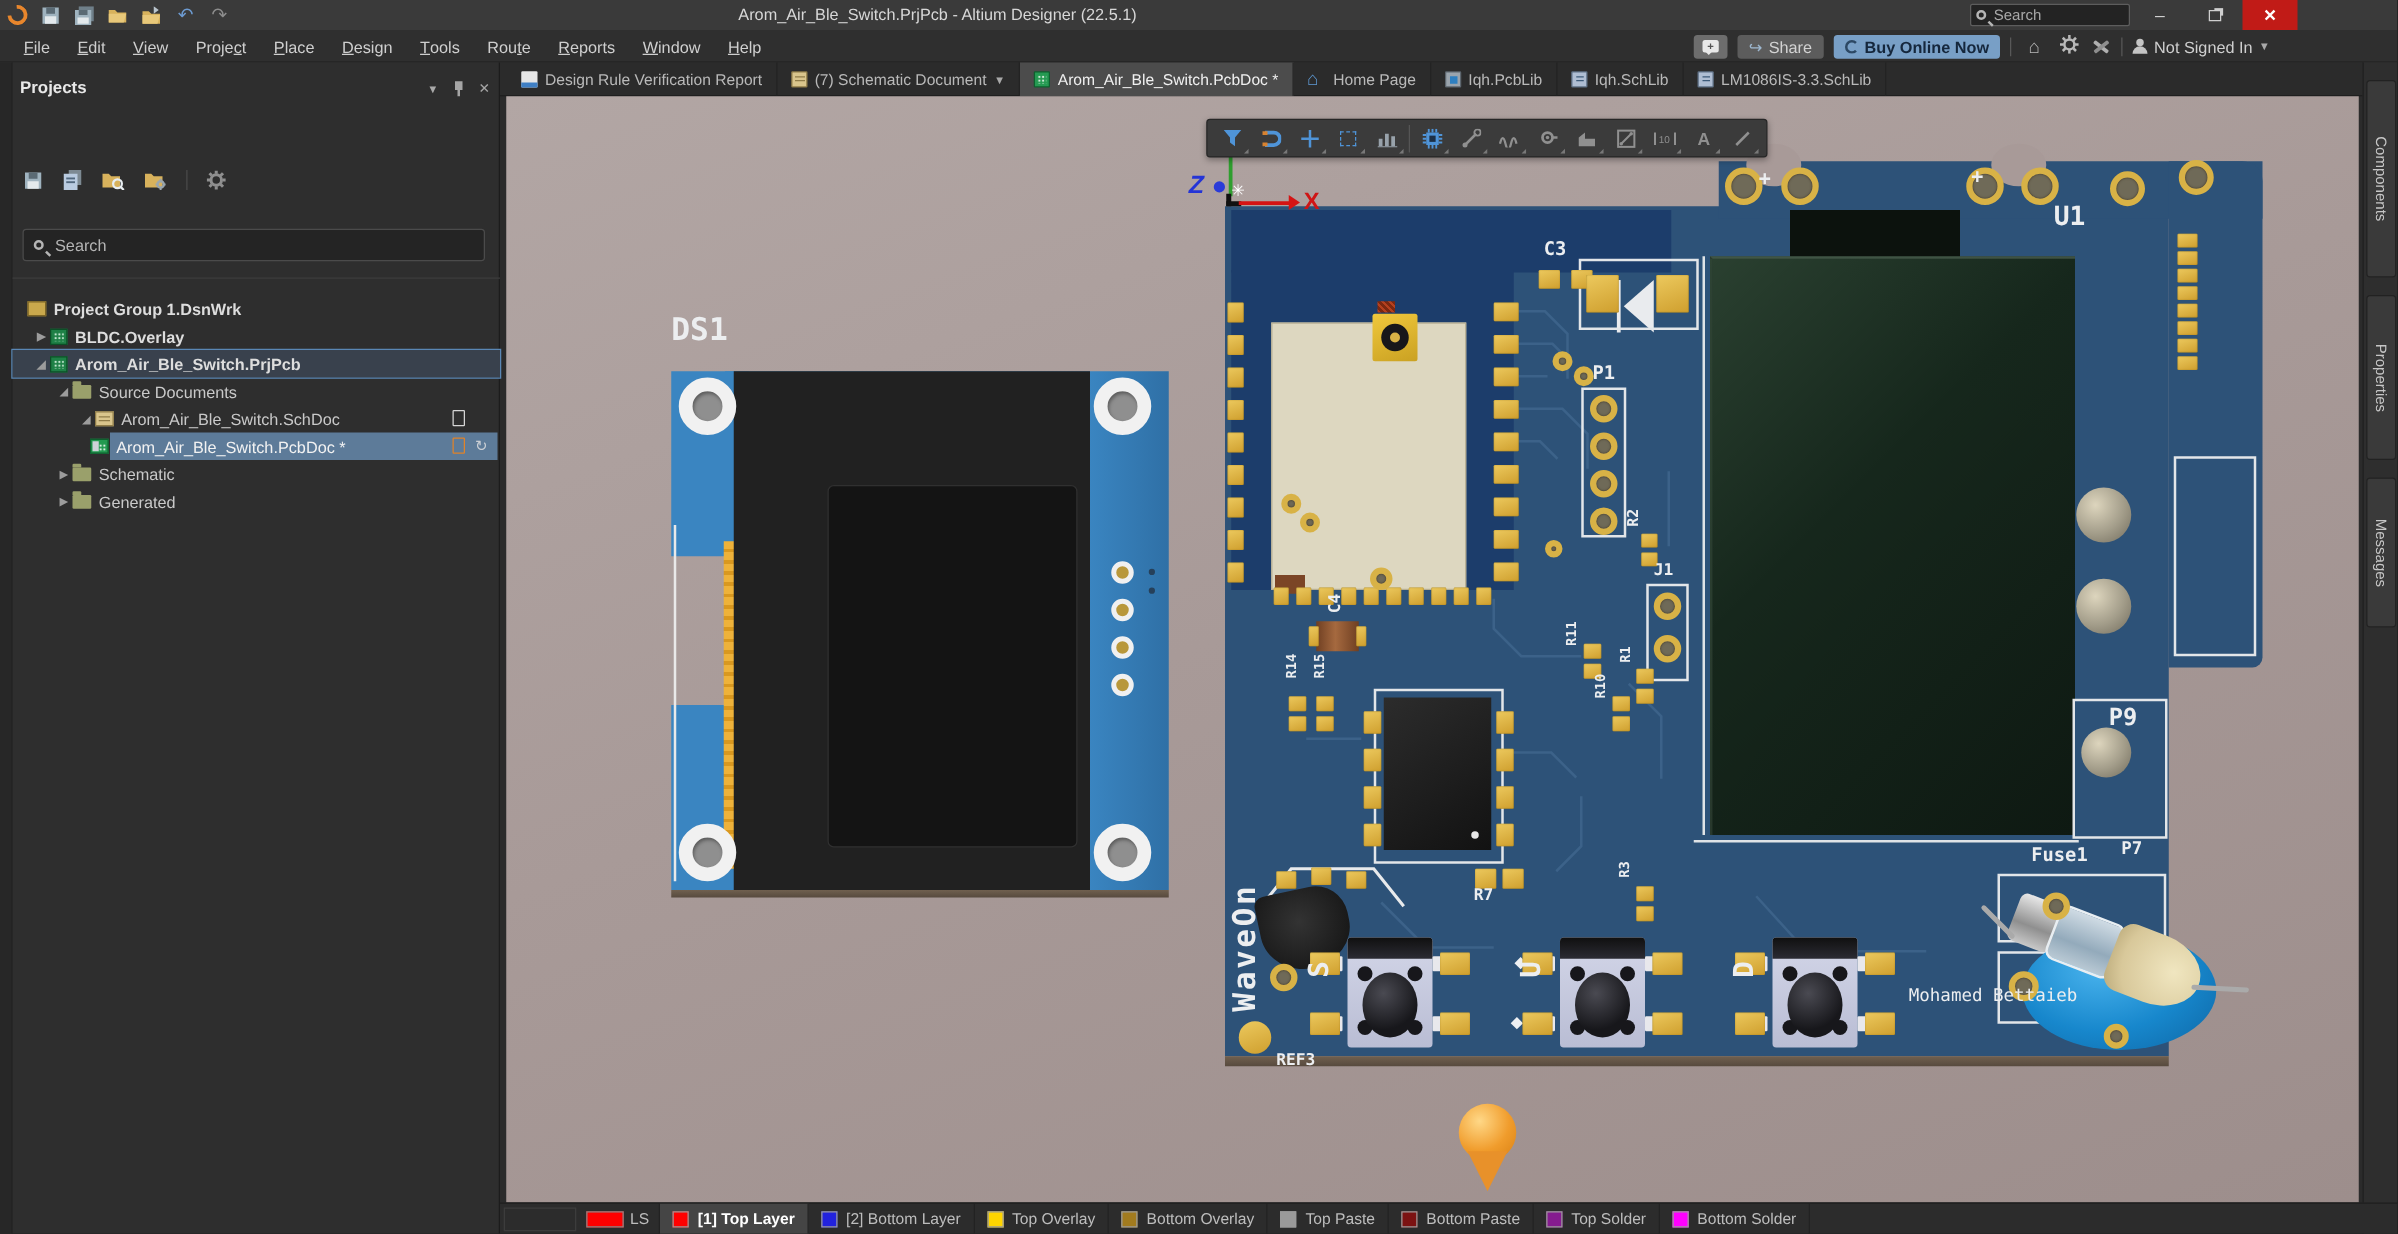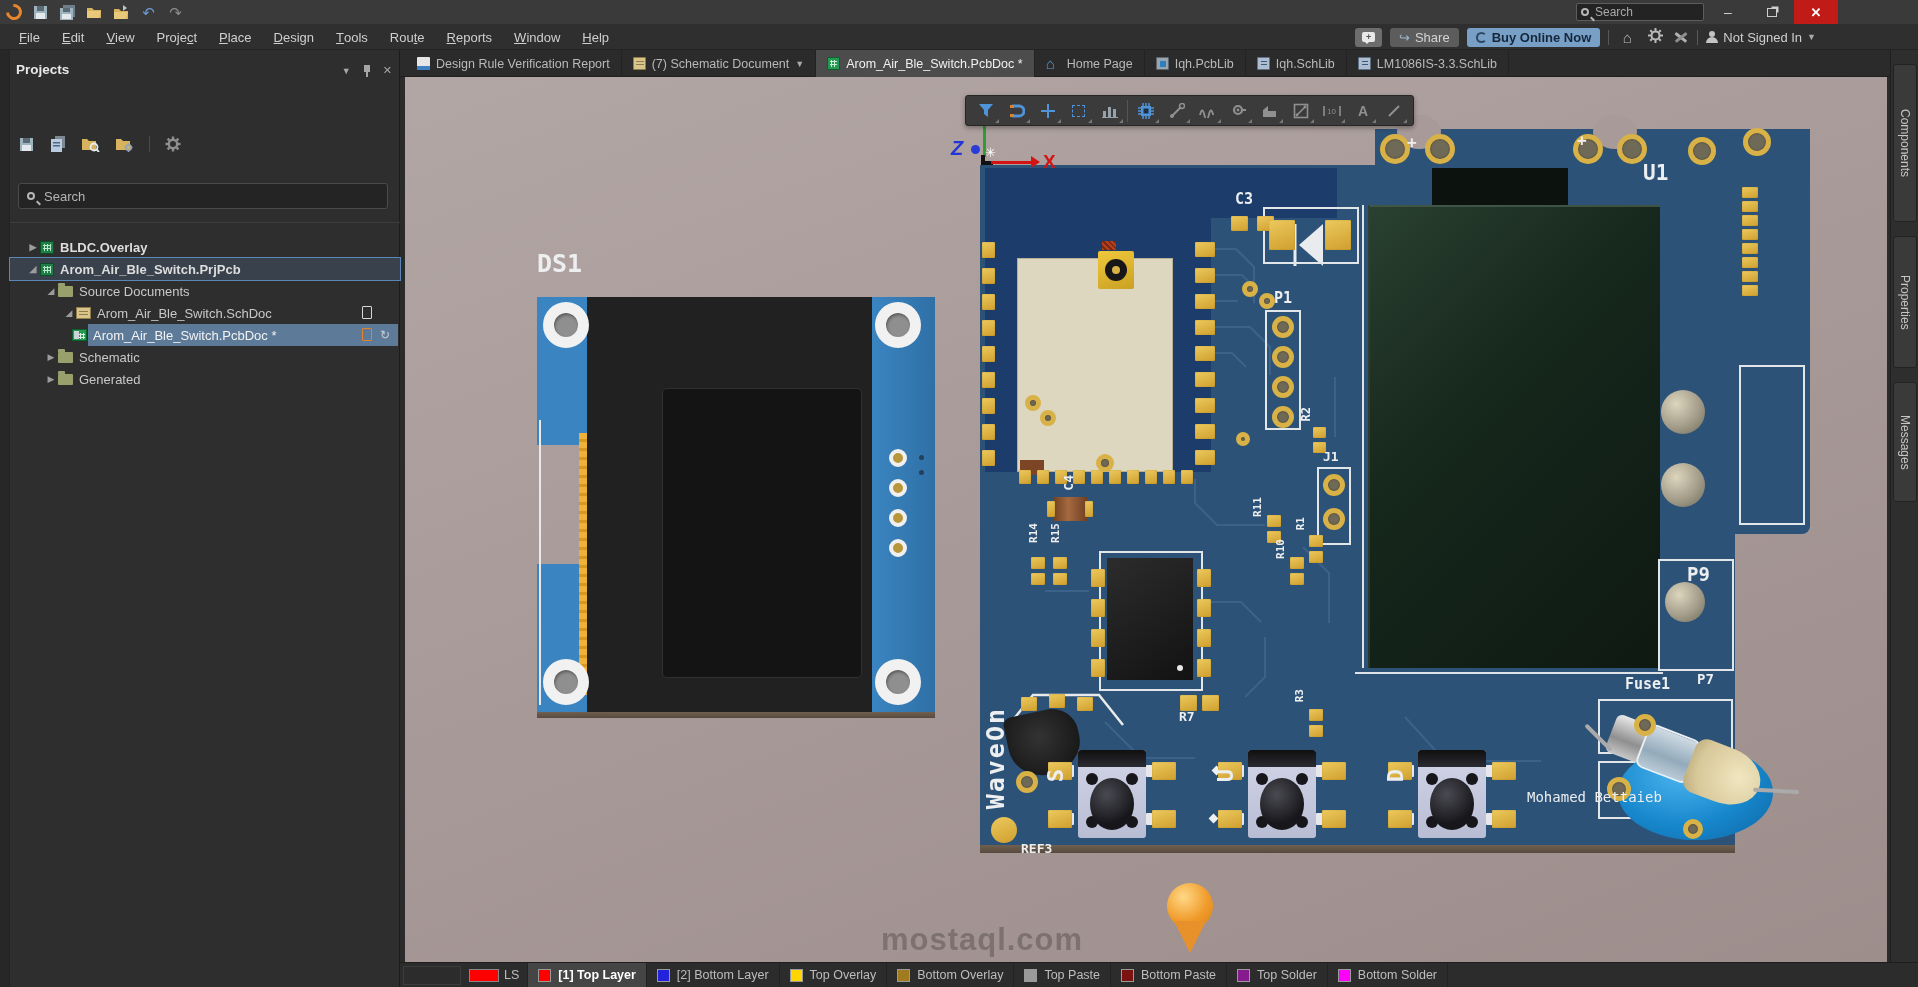--- a/index.html
+++ b/index.html
@@ -214,20 +214,21 @@
       <div class="tb-ic">
         <svg width="17" height="15">
             <path d="M1,4 h5 l2,2 h7 v8 h-14 z" fill="#d8b25c"></path>
             <path d="M1,7 h14 l-2,7 h-12 z" fill="#e8c87a"></path>
             <path d="M10,0 l4,3 l-4,3 z" fill="#b9c4cc"></path>
           </svg>
       </div>
       <div class="tb-ic arrow-undo">↶</div>
       <div class="tb-ic arrow-redo">↷</div>
     </div>
+    <div class="window-title">Arom_Air_Ble_Switch.PrjPcb - Altium Designer (22.5.1)</div>
     <div class="tb-search">
       <div class="mag"></div>
       <input placeholder="Search" style="">
     </div>
     <div class="win-btn wb-min">–</div>
     <div class="win-btn wb-max">
         <div class="maxbox"></div>
       </div>
     <div class="win-btn wb-close">✕</div>
   </div>
@@ -375,20 +376,24 @@
           </g>
         </svg>
     </div>
     <div class="panel-search">
       <div class="mag"></div>
       <input placeholder="Search" style="">
     </div>
     <div class="panel-divider"></div>
 
     <div class="tree">
+      <div class="trow bold" style="padding-left:12px">
+        <span class="ico ic-ws"></span>
+          <span class="lbl">Project Group 1.DsnWrk</span>
+      </div>
       <div class="trow bold" style="padding-left:16px">
         <span class="arr">▶</span>
           <span class="ico ic-prj"></span>
           <span class="lbl">BLDC.Overlay</span>
       </div>
       <div class="trow bold focused" style="padding-left:16px">
         <span class="arr">◢</span>
           <span class="ico ic-prj"></span>
           <span class="lbl">Arom_Air_Ble_Switch.PrjPcb</span>
       </div>
@@ -808,21 +813,20 @@
     <span class="slk" style="left:1220px;top:598px;font-size:15px">Fuse1</span>
     <span class="slk vert" style="left:638px;top:692px;font-size:22px">S</span>
     <span class="slk vert" style="left:808px;top:692px;font-size:22px">U</span>
     <span class="slk vert" style="left:978px;top:692px;font-size:22px">D</span>
     <span class="slk vert" style="left:576px;top:630px;font-size:25px;letter-spacing:2px">WaveOn</span>
     <span class="slk" style="left:616px;top:764px;font-size:13px">REF3</span>
     <span class="slk" style="left:1122px;top:712px;font-size:14px;font-weight:normal">Mohamed Bettaieb</span>
     <span class="slk" style="left:1002px;top:56px;font-size:16px">+</span>
     <span class="slk" style="left:1172px;top:54px;font-size:16px">+</span>
 
-    <div class="wm-en">mostaql.com</div>
   </div>
 
   <div class="layerbar">
     <div class="lb-gap"></div>
     <div class="ls-tab">
       <div class="ls-swatch" style="background: rgb(255, 0, 0);"></div>
       <span class="ls-lbl">LS</span>
     </div>
     <div class="layer active">
         <div class="sw" style="background: rgb(255, 0, 0);"></div>

